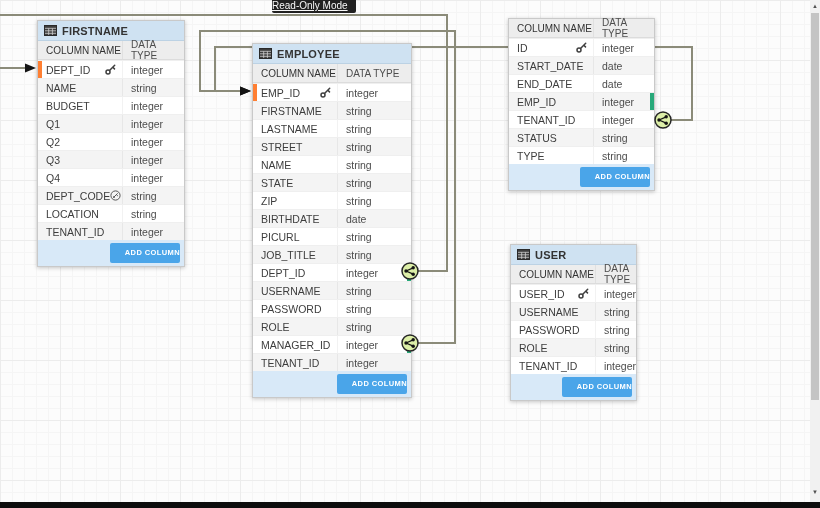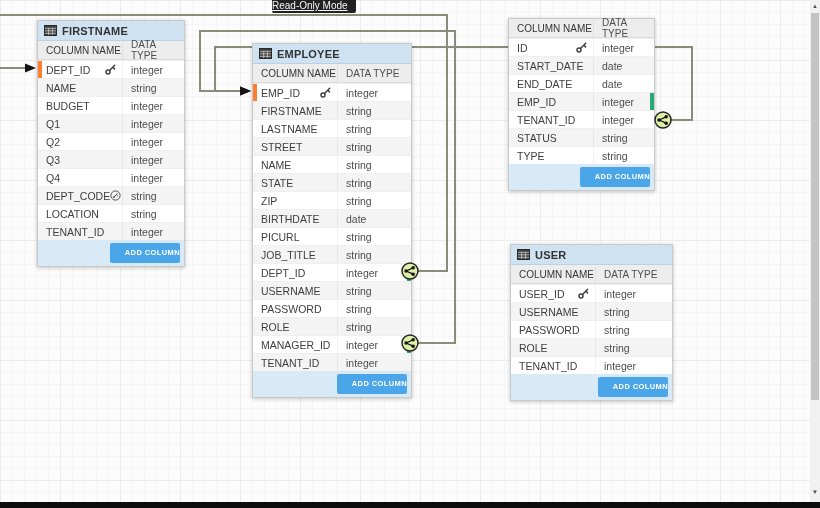--- a/index.html
+++ b/index.html
@@ -389,21 +389,21 @@
           <div class="cell cn">
             <span>TYPE</span>
           </div>
           <div class="cell ct">string</div>
         </div>
       </div>
     <div class="tbl-footer">
       <div class="add-col-btn">ADD COLUMN</div>
     </div>
   </div>
-    <div class="table-panel" style="left: 510px; top: 244px; width: 163px;">
+    <div class="table-panel" style="left: 510px; top: 244px; width: 127px;">
     <div class="tbl-header">
       <span class="ticon">
           <svg width="13" height="11" viewBox="0 0 13 11">
             <rect x="0.5" y="0.5" width="12" height="10" fill="#3d3d3d" stroke="#2a2a2a"></rect>
             <path d="M1 3.3 H12 M1 5.8 H12 M1 8.3 H12 M4.7 3.3 V10 M8.4 3.3 V10" stroke="#cfcfcf" stroke-width="0.8" fill="none"></path>
           </svg>
         </span>
       <span>USER</span>
     </div>
     <div class="tbl-subheader">

